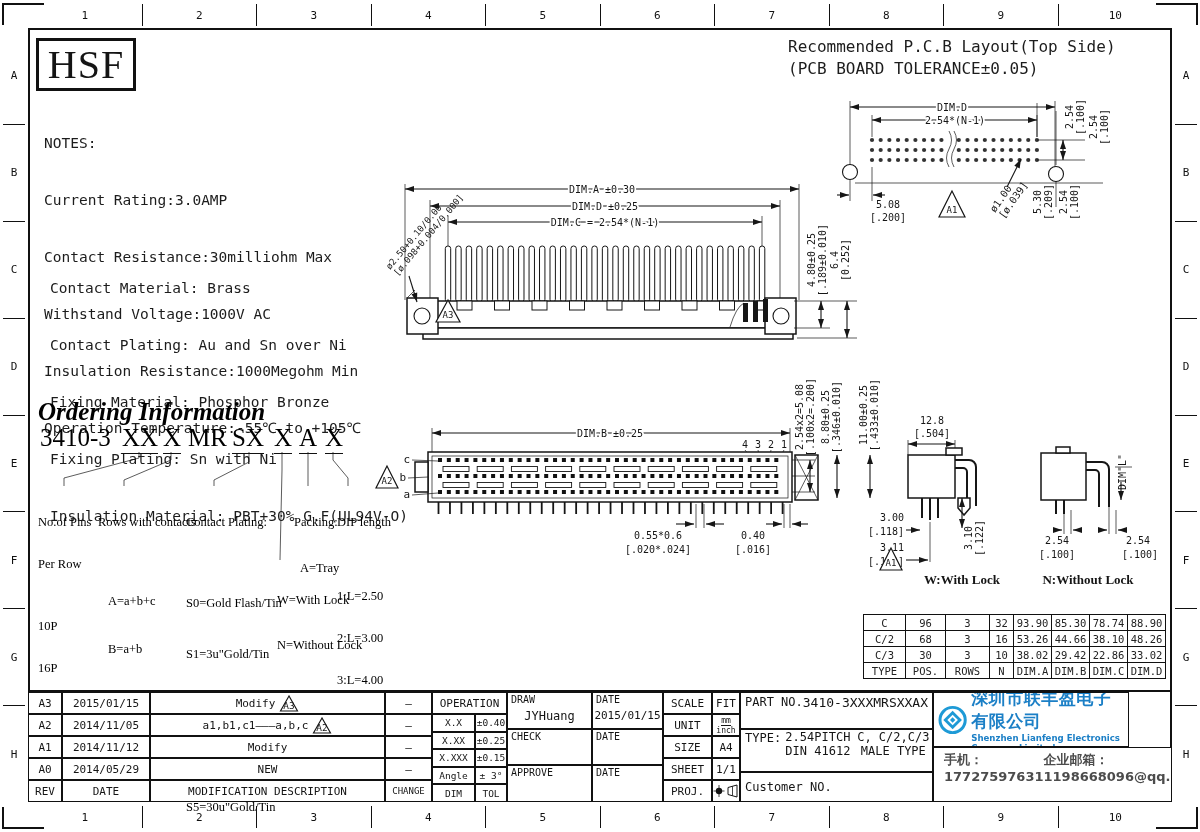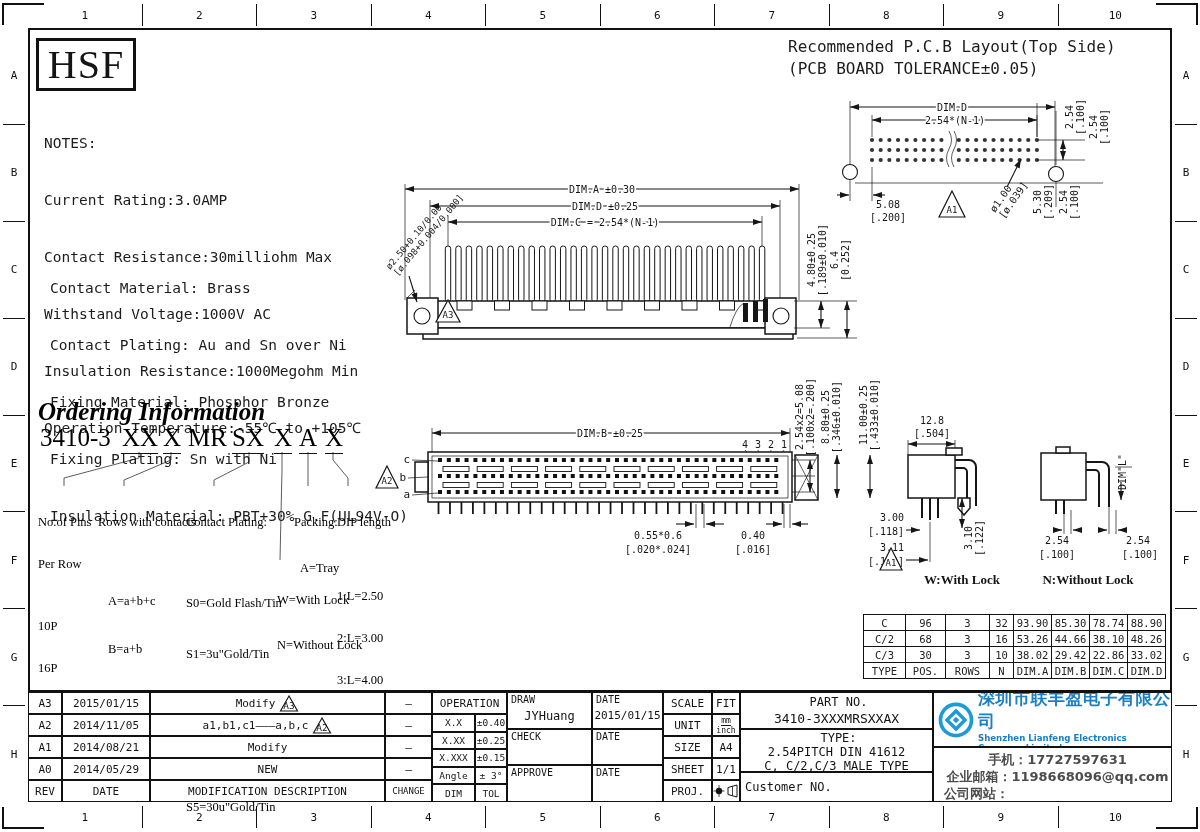--- a/index.html
+++ b/index.html
@@ -35,21 +35,21 @@
   .ordcol{position:absolute;font-family:"Liberation Serif",serif;font-size:12.5px;line-height:14px;color:#000;white-space:pre}
   
   table.spec{position:absolute;left:863px;top:614px;border-collapse:collapse;table-layout:fixed}
   table.spec td{border:1.5px solid #111;height:15px;text-align:center;font-size:10.5px;
                 font-family:"DejaVu Sans Mono",monospace;color:#222;padding:0;overflow:hidden}
   
   .tblock{position:absolute;left:28px;top:690px;width:1144px;height:110px;border-top:2.5px solid #111;box-sizing:border-box}
   .cell{position:absolute;box-sizing:border-box;border:1px solid #111;background:#fff;
         display:flex;align-items:center;justify-content:center;font-size:11px;color:#141414;overflow:hidden}
   .cell .lab{position:absolute;left:3px;top:1px;font-size:10px}
-  .cell.colcell{flex-direction:column;justify-content:flex-start;align-items:center}
+  .cell.colcell{flex-direction:row;justify-content:flex-start;align-items:flex-start}
   .tri-svg{width:20px;height:17px;margin-left:4px}
   .fr{display:flex;flex-direction:column;align-items:center;line-height:9px;font-size:8px}
   .fr .top{border-bottom:1px solid #141414}
   
   .cmp-name{color:#1b7fc6;font-weight:bold;font-family:"DejaVu Sans",sans-serif}
   .cmp-contact{font-family:"DejaVu Sans",sans-serif;font-weight:bold;color:#4c4c4c;font-size:13px;line-height:17px}
   svg.panel{position:absolute;overflow:visible}
   svg text{font-family:"DejaVu Sans Mono",monospace;font-size:10px;fill:#161616}
   svg .f9{font-size:9px} svg .f11{font-size:11px}
   .halo{paint-order:stroke;stroke:#fff;stroke-width:3.5px;stroke-linejoin:round}
@@ -800,21 +800,21 @@
     <div class="cell" style="left:122px;top:22px;width:235px;height:22px">
       <span>a1,b1,c1———a,b,c</span>
       <svg class="tri-svg" viewBox="0 0 20 18">
           <path class="trip" d="M10,1 L1,17 H19 Z"></path>
           <text class="rev-flag" x="10" y="15" text-anchor="middle" font-size="8">A2</text>
         </svg>
     </div>
     <div class="cell" style="left:357px;top:22px;width:47px;height:22px">—</div>
 
     <div class="cell" style="left:0;top:44px;width:34px;height:22px">A1</div>
-    <div class="cell" style="left:34px;top:44px;width:88px;height:22px">2014/08/21</div>
+    <div class="cell" style="left:34px;top:44px;width:88px;height:22px">2014/11/12</div>
     <div class="cell" style="left:122px;top:44px;width:235px;height:22px">
       <span>Modify</span>
 
     </div>
     <div class="cell" style="left:357px;top:44px;width:47px;height:22px">—</div>
 
     <div class="cell" style="left:0;top:66px;width:34px;height:22px">A0</div>
     <div class="cell" style="left:34px;top:66px;width:88px;height:22px">2014/05/29</div>
     <div class="cell" style="left:122px;top:66px;width:235px;height:22px">
       <span>NEW</span>
@@ -890,21 +890,21 @@
       <span style="font-size:12px;padding:2px 0 0 4px;text-align:left">PART NO.</span>
       <span style="font-size:13px;text-align:center;margin-top:2px">3410-3XXXMRSXXAX</span>
     </div>
     <div class="cell colcell" style="left:712px;top:37px;width:193px;height:43px">
       <span style="font-size:12px;padding:1px 0 0 4px;text-align:left">TYPE:</span>
       <span style="font-size:12px;text-align:center">2.54PITCH DIN 41612</span>
       <span style="font-size:12px;text-align:center">C, C/2,C/3 MALE TYPE</span>
     </div>
     <div class="cell" style="left:712px;top:80px;width:193px;height:30px;justify-content:flex-start;padding-left:4px;font-size:12px">Customer NO.</div>
 
-    <div class="cell" style="left:905px;top:0;width:239px;height:55px;justify-content:center;padding-left:4px">
+    <div class="cell" style="left:905px;top:0;width:196px;height:55px;justify-content:center;padding-left:4px">
       <svg width="44" height="44" viewBox="0 0 44 44">
         <circle cx="22" cy="22" r="19" fill="#fff" stroke="#1e9ad6" stroke-width="4.5"></circle>
         <path d="M22,8 L36,22 L22,36 L8,22 Z" fill="#1e9ad6"></path>
         <path d="M22,14 L30,22 L22,30 L14,22 Z" fill="#fff"></path>
         <path d="M22,18 L26,22 L22,26 L18,22 Z" fill="#1e9ad6"></path>
       </svg>
       <div style="margin-left:4px;display:flex;flex-direction:column;align-items:flex-start">
         <span class="cmp-name" style="font-size:17px;letter-spacing:0.5px">深圳市联丰盈电子有限公司</span>
         <span class="cmp-name" style="font-size:8.6px">Shenzhen Lianfeng Electronics Company Limited</span>
       </div>

